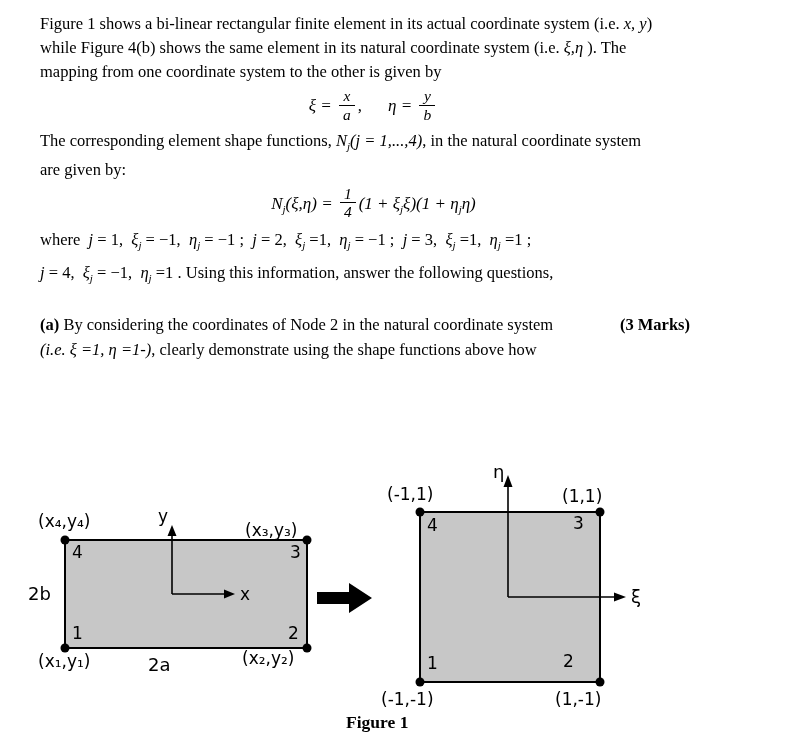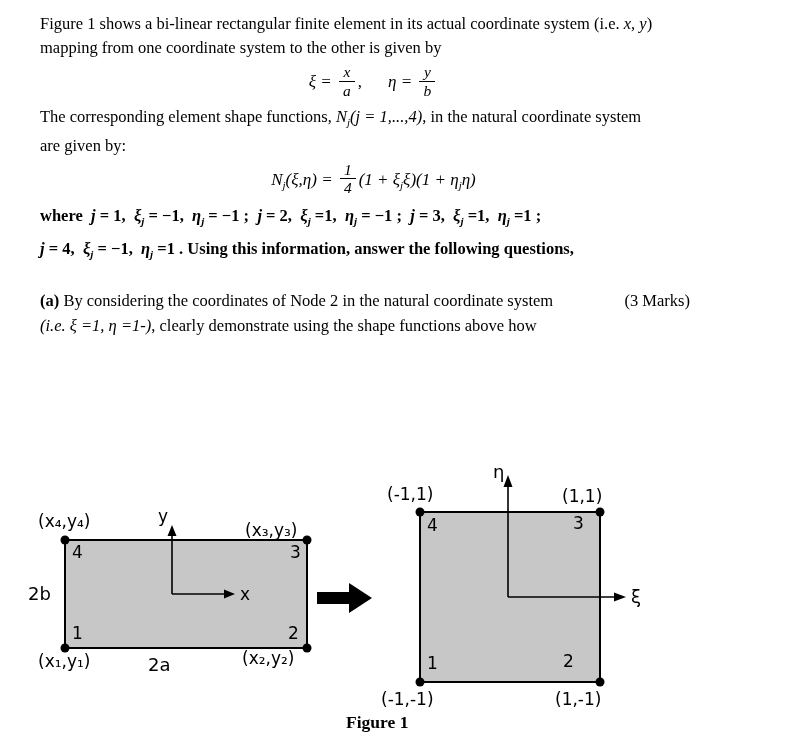--- a/index.html
+++ b/index.html
@@ -2,53 +2,54 @@
 <html><head>
 <meta charset="utf-8">
 <style>
   * { margin:0; padding:0; box-sizing:border-box; }
   html,body { width:787px; height:745px; }
   body { background:#ffffff; color:#000; font-family:"Liberation Serif","DejaVu Serif",serif; }
   #page { position:relative; width:787px; height:745px; overflow:hidden; background:#fff; }
 
   .textblock { position:absolute; left:40px; top:12px; width:712px; }
   .ln { white-space:nowrap; font-size:16.5px; line-height:24px; }
-  .ln.wide { line-height:28px;font-weight:bold; }
+  .ln.wide { line-height:28px; }
   .i { font-style:italic; }
   .b { font-weight:bold; }
   .sub { font-size:11px; vertical-align:-4px; }
 
   .eq { text-align:center; font-size:17px; padding-right:45px; margin:5px 0 3px; white-space:nowrap; }
   .frac { display:inline-block; vertical-align:middle; text-align:center; margin:0 3px; transform:translateY(-2px); }
   .fnum { display:block; font-style:italic; font-size:15.5px; line-height:1.15; padding:0 4px; }
   .fden { display:block; font-style:italic; font-size:15.5px; line-height:1.15; padding:0 4px; border-top:1.3px solid #000; }
   .sp { display:inline-block; width:26px; }
 
   .questions { margin-top:20px; width:650px; }
   .qrow { position:relative; }
   .qrow .ln, .questions .ln { line-height:25px; }
-  .marks { position:absolute; right:0; top:0; font-weight:normal; font-size:16.5px; line-height:25px; }
+  .marks { position:absolute; right:0; top:0; font-weight:bold; font-size:16.5px; line-height:25px; }
 
   .fig { position:absolute; left:0; top:455px; }
   .fig text { font-family:"DejaVu Sans","Liberation Sans",sans-serif; font-size:17px; fill:#000; }
   .fig text.big { font-size:18px; }
   .fig text.cap { font-family:"Liberation Serif","DejaVu Serif",serif; font-weight:bold; font-size:17.5px; }
   .fig line { stroke:#000; stroke-width:1.6; }
   .fig circle { fill:#000; }
   .fig polygon { fill:#000; }
   .fig rect.shape { stroke:#000; stroke-width:2; }
 </style>
 </head>
 <body>
 
 <div id="page">
 
   <div class="textblock">
 
     <div class="ln"><span>Figure 1 shows a bi-linear rectangular finite element in its actual coordinate system (i.e. </span><span class="i">x, y</span><span>)</span></div>
+    <div class="ln"><span>while Figure 4(b) shows the same element in its natural coordinate system (i.e. </span><span class="i">ξ,η</span><span> ). The</span></div>
     <div class="ln"><span>mapping from one coordinate system to the other is given by</span></div>
 
     <div class="eq"><span class="i">ξ = </span><span class="frac"><span class="fnum">x</span><span class="fden">a</span></span><span>,</span><span class="sp"></span><span class="i">η = </span><span class="frac"><span class="fnum">y</span><span class="fden">b</span></span></div>
 
     <div class="ln"><span>The corresponding element shape functions, </span><span class="i">N</span><span class="i sub">j</span><span class="i">(j = 1,...,4)</span><span>, in the natural coordinate system</span></div>
     <div class="ln"><span>are given by:</span></div>
 
     <div class="eq"><span><span class="i">N</span><span class="i sub">j</span><span class="i">(ξ,η) = </span></span><span class="frac"><span class="fnum">1</span><span class="fden">4</span></span><span><span class="i">(1 + ξ</span><span class="i sub">j</span><span class="i">ξ)(1 + η</span><span class="i sub">j</span><span class="i">η)</span></span></div>
 
     <div class="ln wide"><span>where&nbsp; </span><span class="i">j</span><span> = 1,&nbsp; </span><span class="i">ξ</span><span class="i sub">j</span><span> = −1,&nbsp; </span><span class="i">η</span><span class="i sub">j</span><span> = −1 ;&nbsp; </span><span class="i">j</span><span> = 2,&nbsp; </span><span class="i">ξ</span><span class="i sub">j</span><span> =1,&nbsp; </span><span class="i">η</span><span class="i sub">j</span><span> = −1 ;&nbsp; </span><span class="i">j</span><span> = 3,&nbsp; </span><span class="i">ξ</span><span class="i sub">j</span><span> =1,&nbsp; </span><span class="i">η</span><span class="i sub">j</span><span> =1 ;</span></div>

